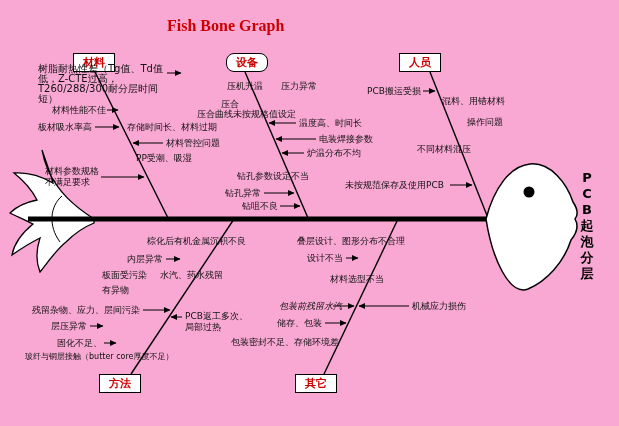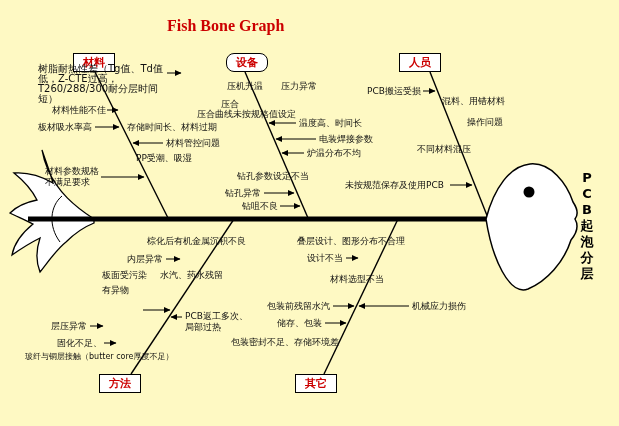--- a/index.html
+++ b/index.html
@@ -1,16 +1,16 @@
 <!DOCTYPE html>
 <html><head>
 <meta charset="utf-8">
 <style>
   html,body{margin:0;padding:0;background:#fff;}
-  .canvas{position:relative;width:619px;height:426px;background:#fef9c3;overflow:hidden;
+  .canvas{position:relative;width:619px;height:426px;background:#f9a8d4;overflow:hidden;
           font-family:"DejaVu Sans",sans-serif;color:#111;}
   .skel{position:absolute;left:0;top:0;}
   .title{position:absolute;left:167px;top:17px;font-family:"Liberation Serif",serif;
          font-weight:bold;font-size:16px;color:#cc0000;white-space:nowrap;}
   .cat{position:absolute;border:1px solid #000;background:#fff;color:#cc0000;
        font-weight:bold;font-size:11px;line-height:15px;padding:1px 9px;white-space:nowrap;}
   .cause{position:absolute;font-size:9px;line-height:11px;color:#111;white-space:nowrap;}
   .wrap{white-space:pre-line;}
   .block{white-space:normal;}
   .headword{position:absolute;left:578px;top:170px;width:18px;display:flex;
@@ -109,31 +109,32 @@
   <div class="cause" style="left:442px;top:96px;">混料、用错材料</div>
   <div class="cause" style="left:467px;top:117px;">操作问题</div>
   <div class="cause" style="left:417px;top:144px;">不同材料混压</div>
   <div class="cause" style="left:345px;top:180px;">未按规范保存及使用PCB</div>
 
   <div class="cause" style="left:147px;top:236px;">棕化后有机金属沉积不良</div>
   <div class="cause" style="left:127px;top:254px;">内层异常</div>
   <div class="cause" style="left:102px;top:270px;">板面受污染</div>
   <div class="cause" style="left:160px;top:270px;">水汽、药水残留</div>
   <div class="cause" style="left:102px;top:285px;">有异物</div>
+  <div class="cause" style="left:32px;top:305px;">残留杂物、应力、层间污染</div>
   <div class="cause" style="left:51px;top:321px;">层压异常</div>
   <div class="cause" style="left:57px;top:338px;">固化不足、</div>
   <div class="cause" style="left:25px;top:351px;font-size:8px;">玻纤与铜层接触（butter core厚度不足）</div>
   <div class="cause" style="left:297px;top:236px;">叠层设计、图形分布不合理</div>
 
   <div class="cause wrap" style="left:185px;top:311px;">PCB返工多次、
 局部过热</div>
   <div class="cause" style="left:307px;top:253px;">设计不当</div>
   <div class="cause" style="left:330px;top:274px;">材料选型不当</div>
   <div class="cause" style="left:412px;top:301px;">机械应力损伤</div>
-  <div class="cause" style="left:267px;top:301px;">包装前残留水汽</div>
+  <div class="cause" style="left:279px;top:301px;font-style:italic;">包装前残留水汽</div>
   <div class="cause" style="left:277px;top:318px;">储存、包装</div>
   <div class="cause" style="left:231px;top:337px;">包装密封不足、存储环境差</div>
 
   <div class="headword">
     <span>P</span>
     <span>C</span>
     <span>B</span>
     <span>起</span>
     <span>泡</span>
     <span>分</span>

